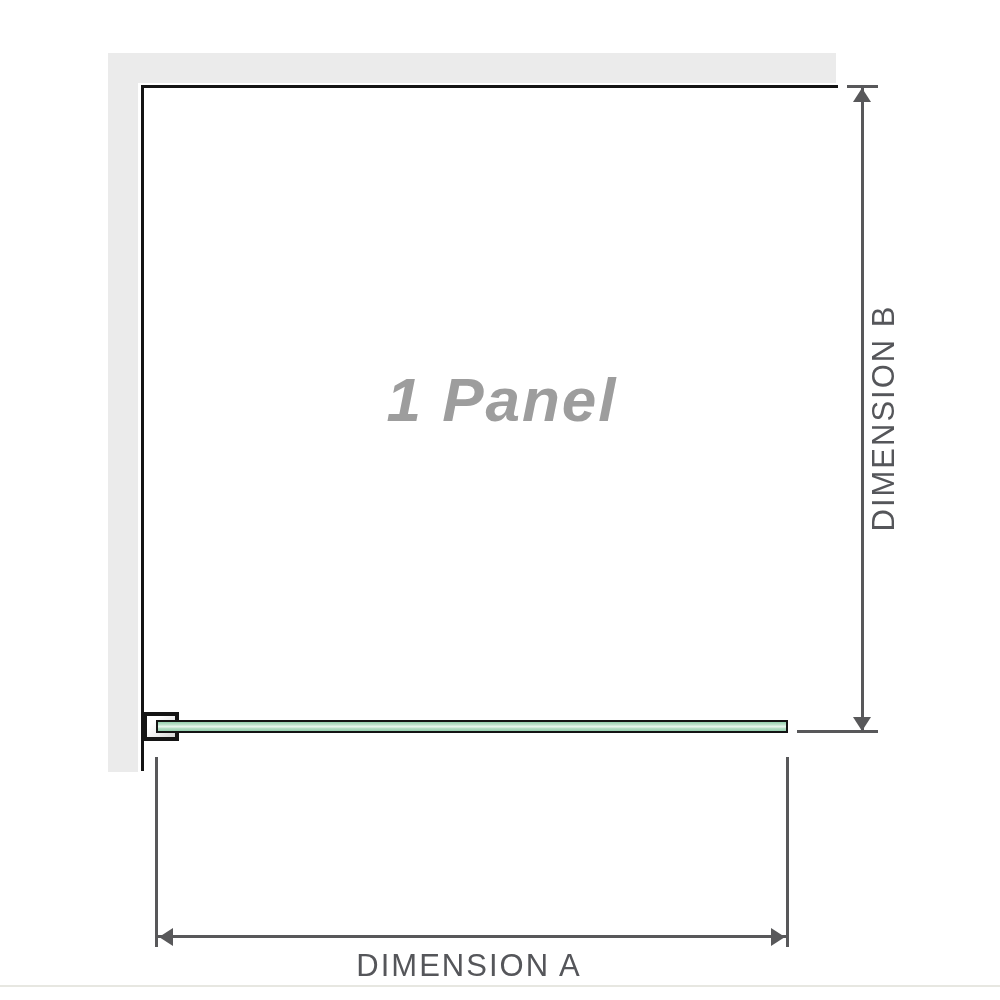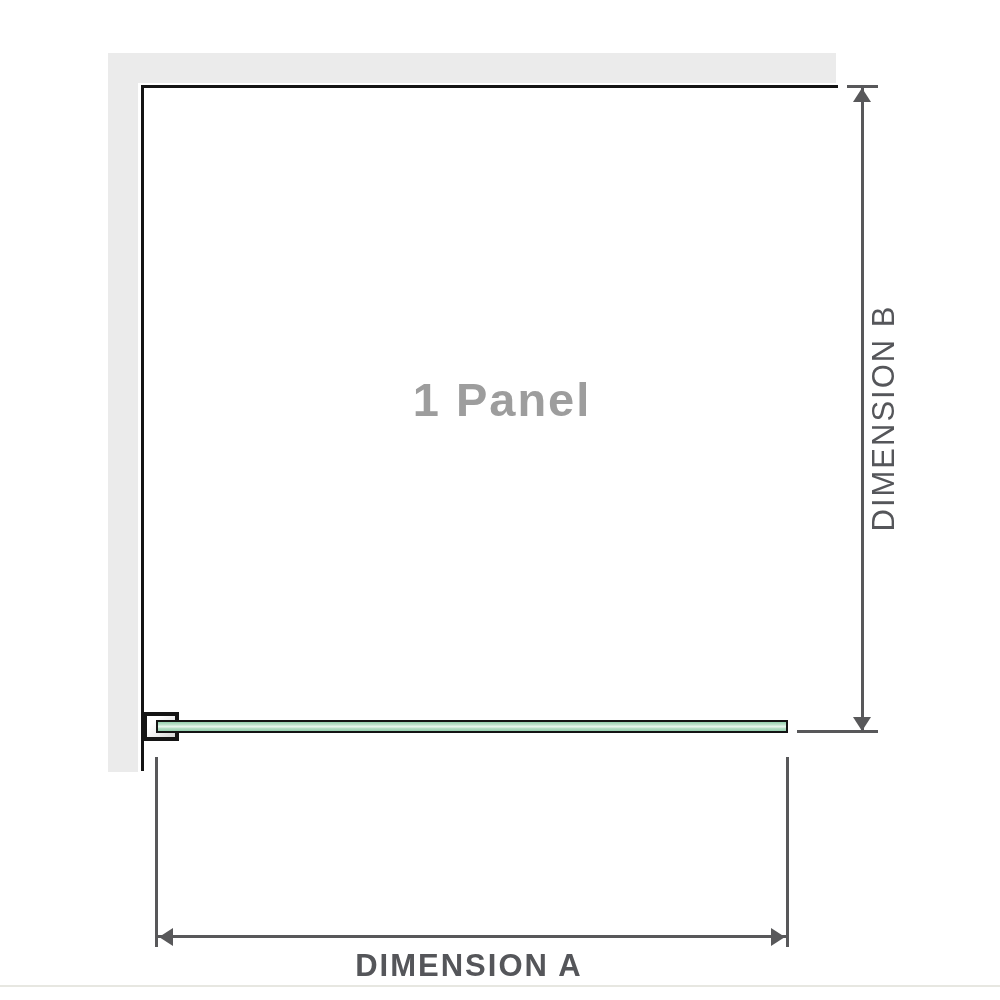--- a/index.html
+++ b/index.html
@@ -34,21 +34,22 @@
   }
   .edge-left {
     left: 141px; top: 85px; width: 3px; height: 686px;
     background: var(--outline);
   }
 
   
   .panel-label {
     left: 502px; top: 399px;
     transform: translate(-50%, -50%);
-    font-size: 47px;
+    font-size: 62px;
+    font-style: italic;
     font-weight: 600;
     letter-spacing: 2px;
     color: var(--panel-text);
     white-space: nowrap;
   }
 
   
   .bracket {
     left: 143px; top: 712px; width: 36px; height: 29px;
     box-sizing: border-box;
@@ -108,21 +109,21 @@
   .arrow-right {
     left: 771px; top: 928px; width: 0; height: 0;
     border-top: 9px solid transparent;
     border-bottom: 9px solid transparent;
     border-left: 14px solid var(--dim);
   }
   .dima-label {
     left: 469px; top: 966px;
     transform: translate(-50%, -50%);
     font-size: 31px;
-    font-weight: 700;
+    font-weight: 400;
     letter-spacing: 2px;
     color: var(--label-text);
     white-space: nowrap;
   }
 
   
   .footer-rule {
     left: 0; top: 985px; width: 1000px; height: 2px;
     background: var(--divider);
   }

